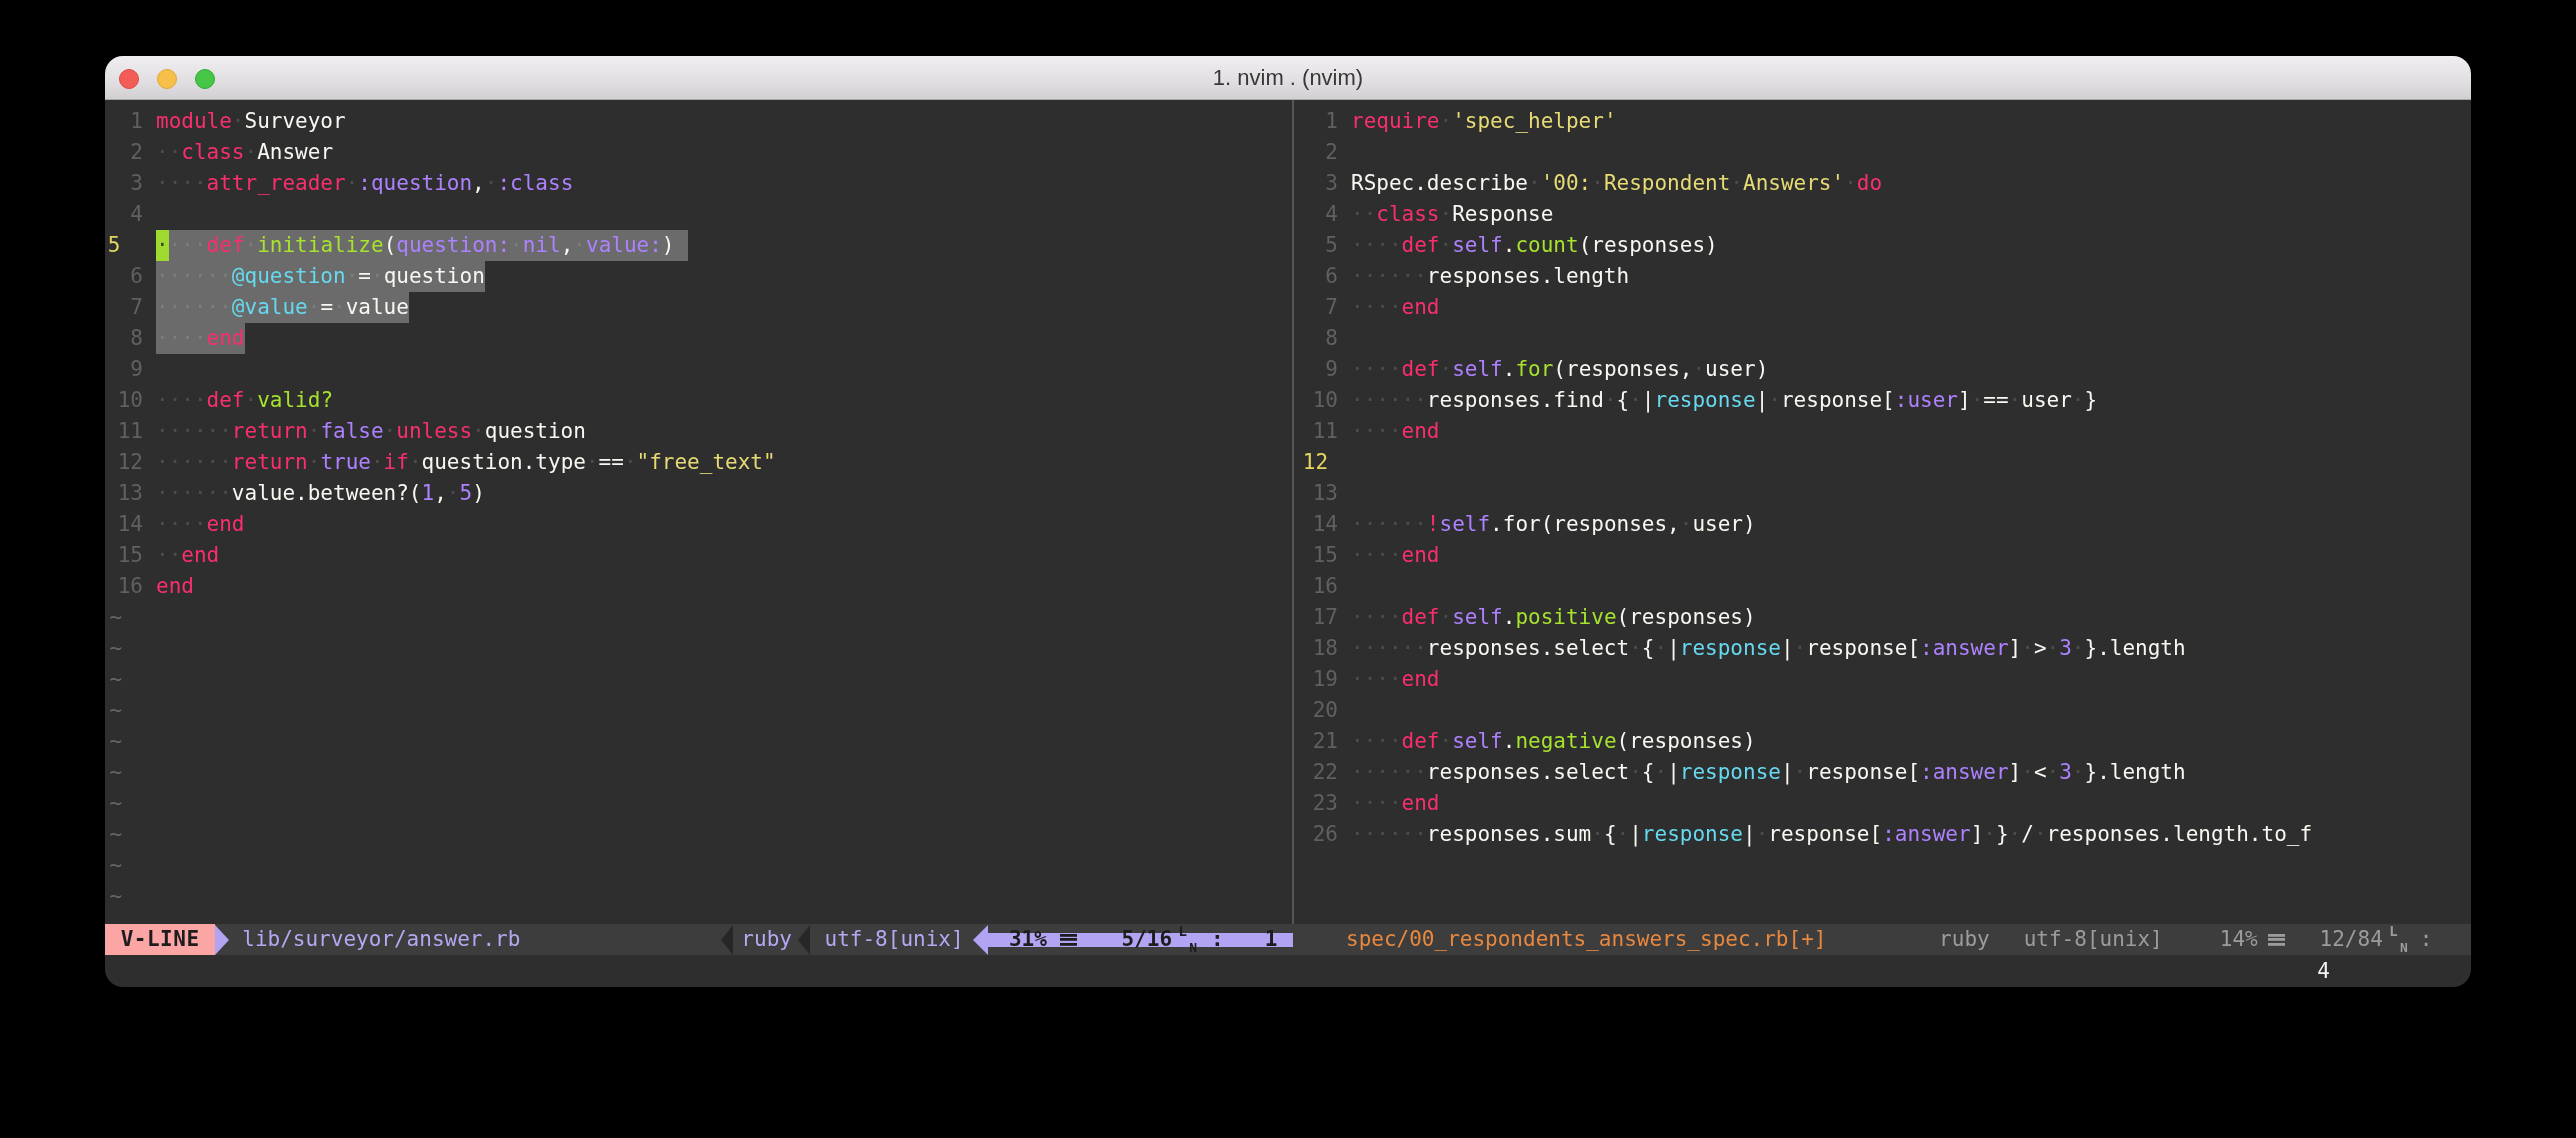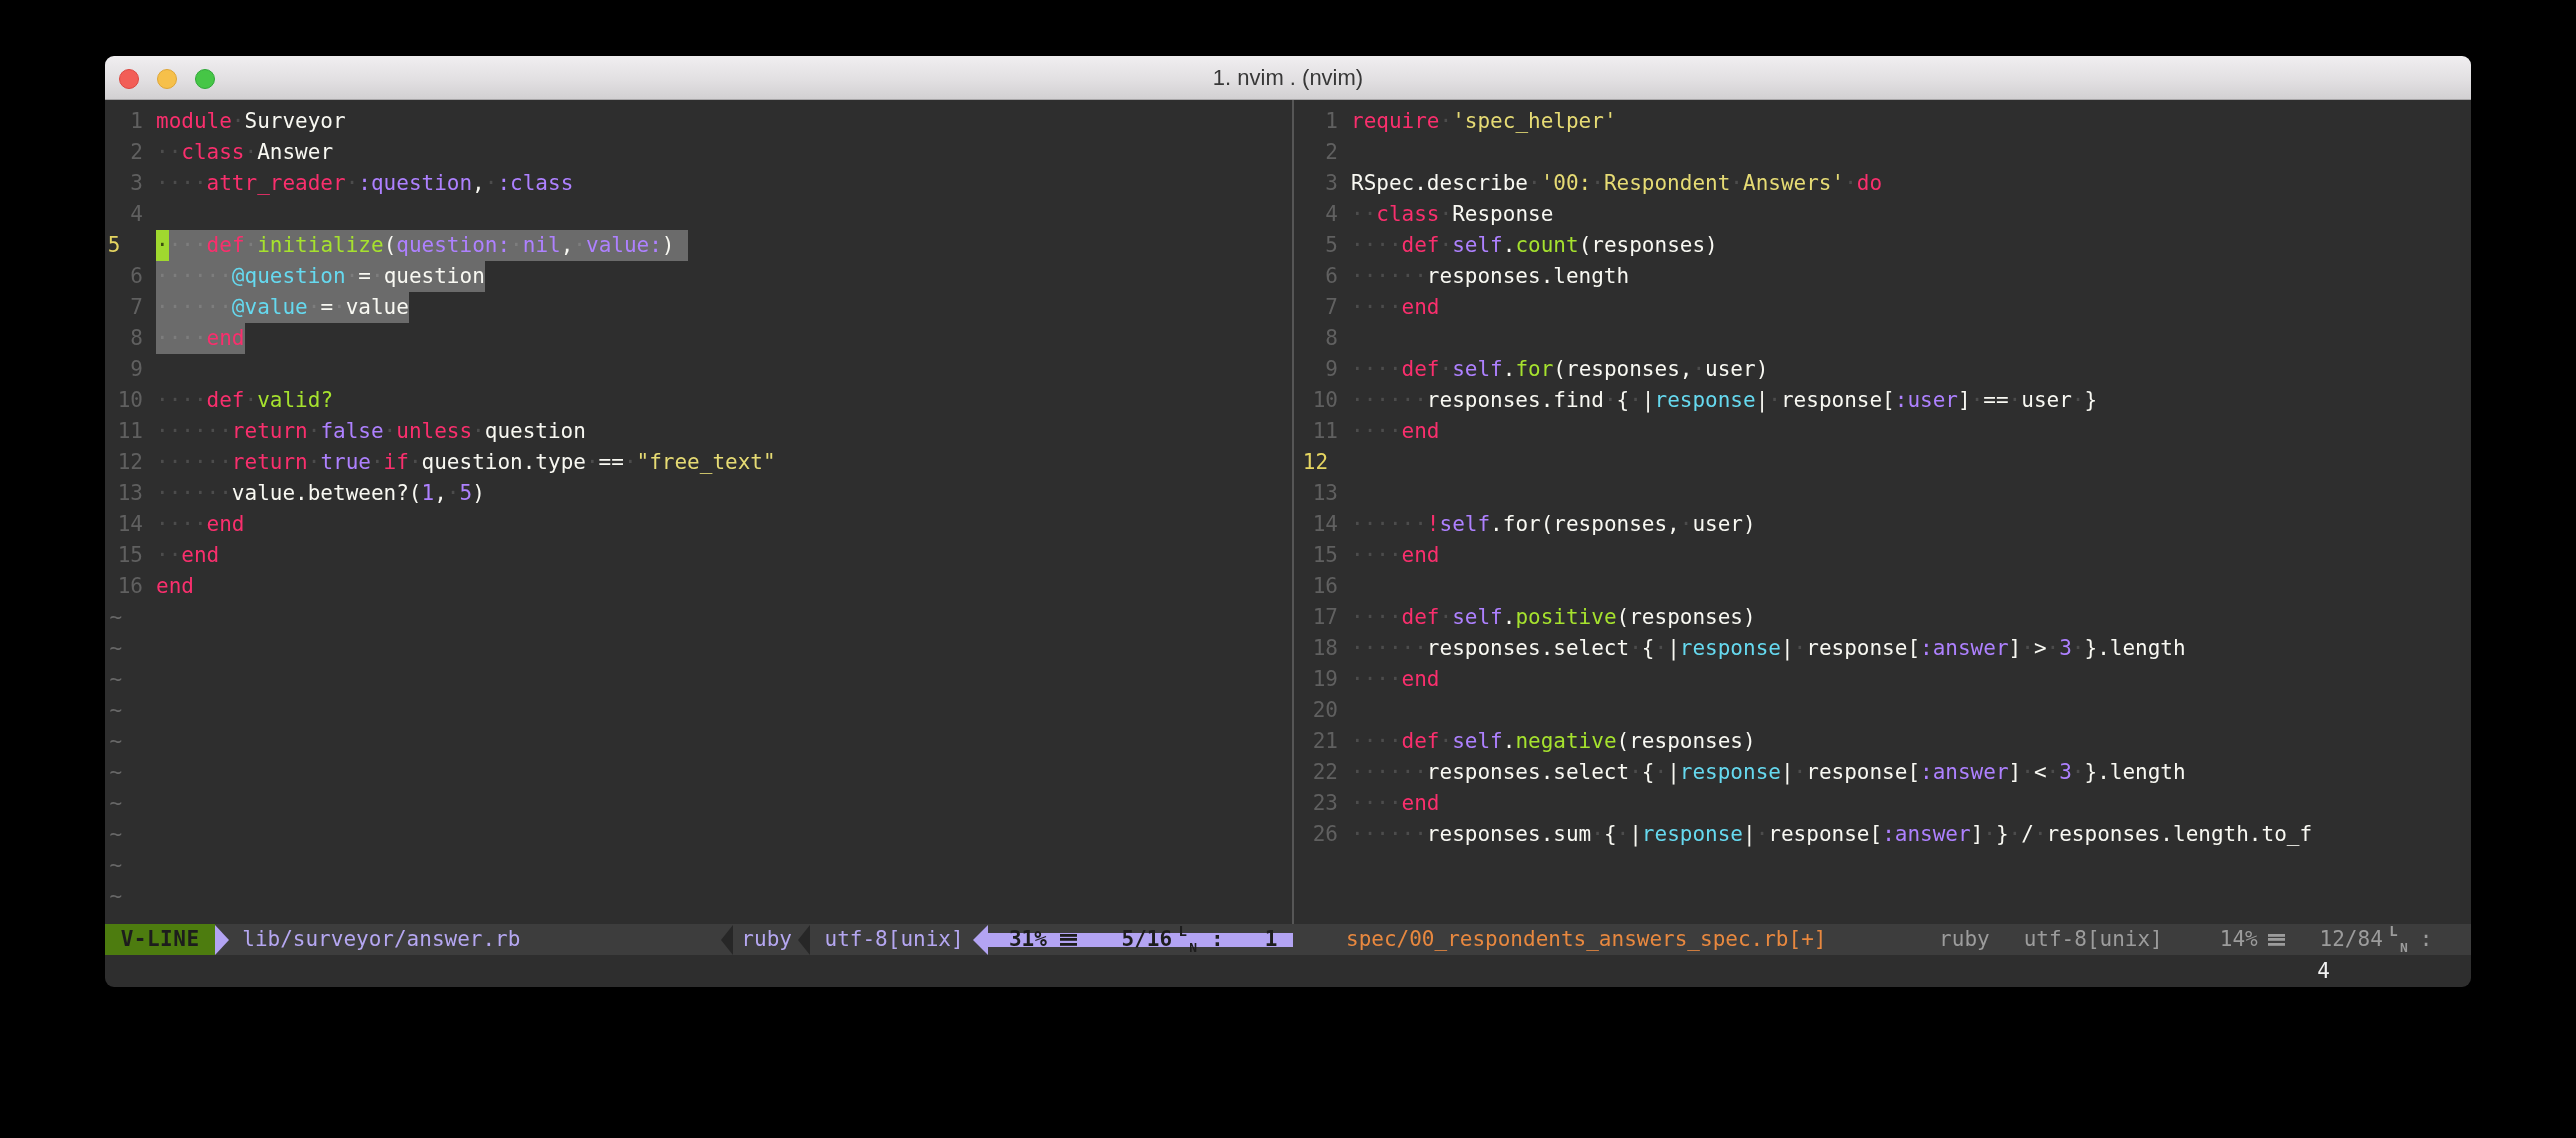--- a/index.html
+++ b/index.html
@@ -1,16 +1,16 @@
 <!DOCTYPE html>
 <html style="font-size:15px"><head>
 <meta charset="utf-8">
 <style>
   html,body{margin:0;padding:0;background:#000;width:2576px;height:1138px;overflow:hidden;}
-  .window{position:absolute;left:105px;top:56px;width:2366px;height:931px;background:#2e2e2e;border-radius:9px;overflow:hidden;}
+  .window{position:absolute;left:105px;top:56px;width:2366px;height:931px;background:#2e2e2e;border-radius:18px;overflow:hidden;}
 
   
   .titlebar{position:relative;height:43px;background:linear-gradient(#f0eef0 0%,#e2e0e2 55%,#d2d0d2 100%);border-bottom:0.9px solid #a8a6a8;display:flex;align-items:center;justify-content:center;}
   .title{font-family:"Liberation Sans",sans-serif;font-size:22px;font-weight:500;color:#383838;}
   .lights{position:absolute;left:14px;top:13px;display:flex;gap:17.6px;}
   .light{width:20.4px;height:20.4px;border-radius:50%;box-sizing:border-box;}
   .light.red{background:#f25e57;border:0.9px solid #dd4741;}
   .light.yellow{background:#f6c04a;border:0.9px solid #dfa636;}
   .light.green{background:#46c646;border:0.9px solid #2fa838;}
 
@@ -37,21 +37,21 @@
   .tk-y{color:#e6db74;}
   .dot{color:#4c4c4c;}
   .sel-bg .dot{color:#7d7d7d;}
   .tk-cur{background:#a0d92f;display:inline-block;}
   .tk-cur .dot{color:#3c500f;}
 
   
   .statusbar{position:absolute;top:824px;height:31px;background:#3d3d3d;display:flex;align-items:center;font-size:21px;overflow:hidden;}
   #status-left{left:0;width:1188px;}
   #status-right{left:1188px;width:1178px;padding-left:40px;}
-  .mode-seg{background:#4d7c0f;color:#1d1d1d;font-weight:bold;height:31px;display:flex;align-items:center;padding:0 15.7px;letter-spacing:0.5px;}
+  .mode-seg{background:#fca5a5;color:#1d1d1d;font-weight:bold;height:31px;display:flex;align-items:center;padding:0 15.7px;letter-spacing:0.5px;}
   .tri-right{width:0;height:0;border-top:15.7px solid transparent;border-bottom:15.7px solid transparent;border-left:14px solid #b3a4f3;}
   .tri-left-purple{width:0;height:0;border-top:15.7px solid transparent;border-bottom:15.7px solid transparent;border-right:15px solid #b3a4f3;}
   .tri-left-dark{width:0;height:0;border-top:15.7px solid transparent;border-bottom:15.7px solid transparent;border-right:12px solid #272727;}
   .lavender{color:#b5a7f1;}
   .grayed{color:#9c9c9c;}
   .fname-left{color:#b5a7f1;margin-left:13px;}
   .fname-right{color:#e8883f;margin-left:13px;}
   .spacer{flex:1;}
   .z-seg{background:#b3a4f3;color:#1d1d1d;font-weight:bold;height:14px;display:flex;align-items:center;padding:0 15.7px 0 21px;}
   .ham{display:inline-block;width:16.7px;height:12px;background-image:linear-gradient(currentColor,currentColor),linear-gradient(currentColor,currentColor),linear-gradient(currentColor,currentColor);background-size:100% 2.8px;background-position:0 0,0 4.6px,0 9.3px;background-repeat:no-repeat;}

